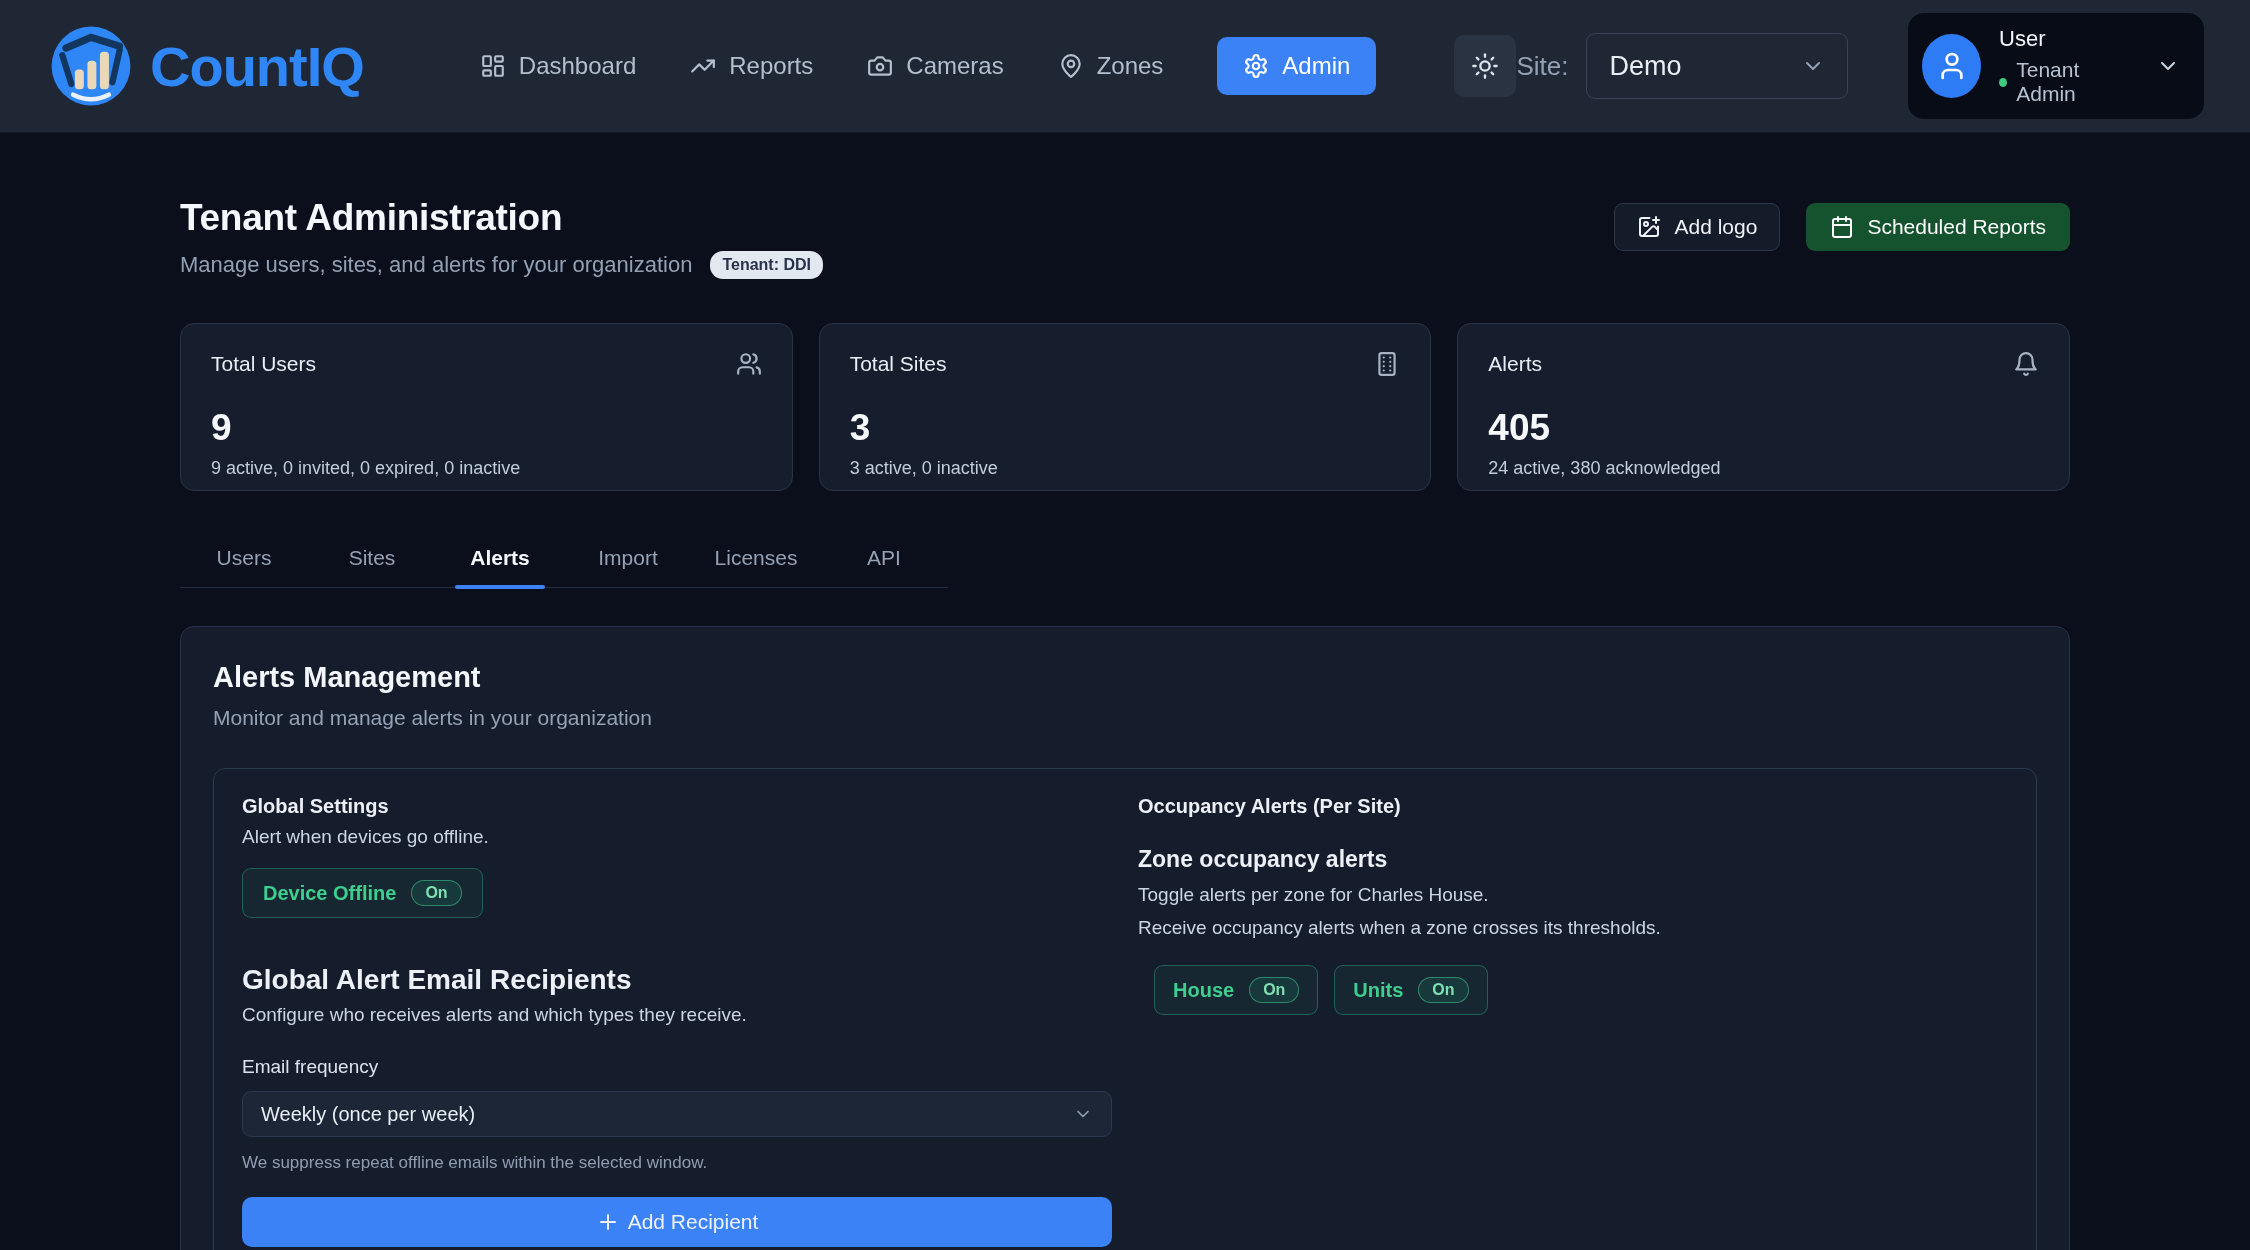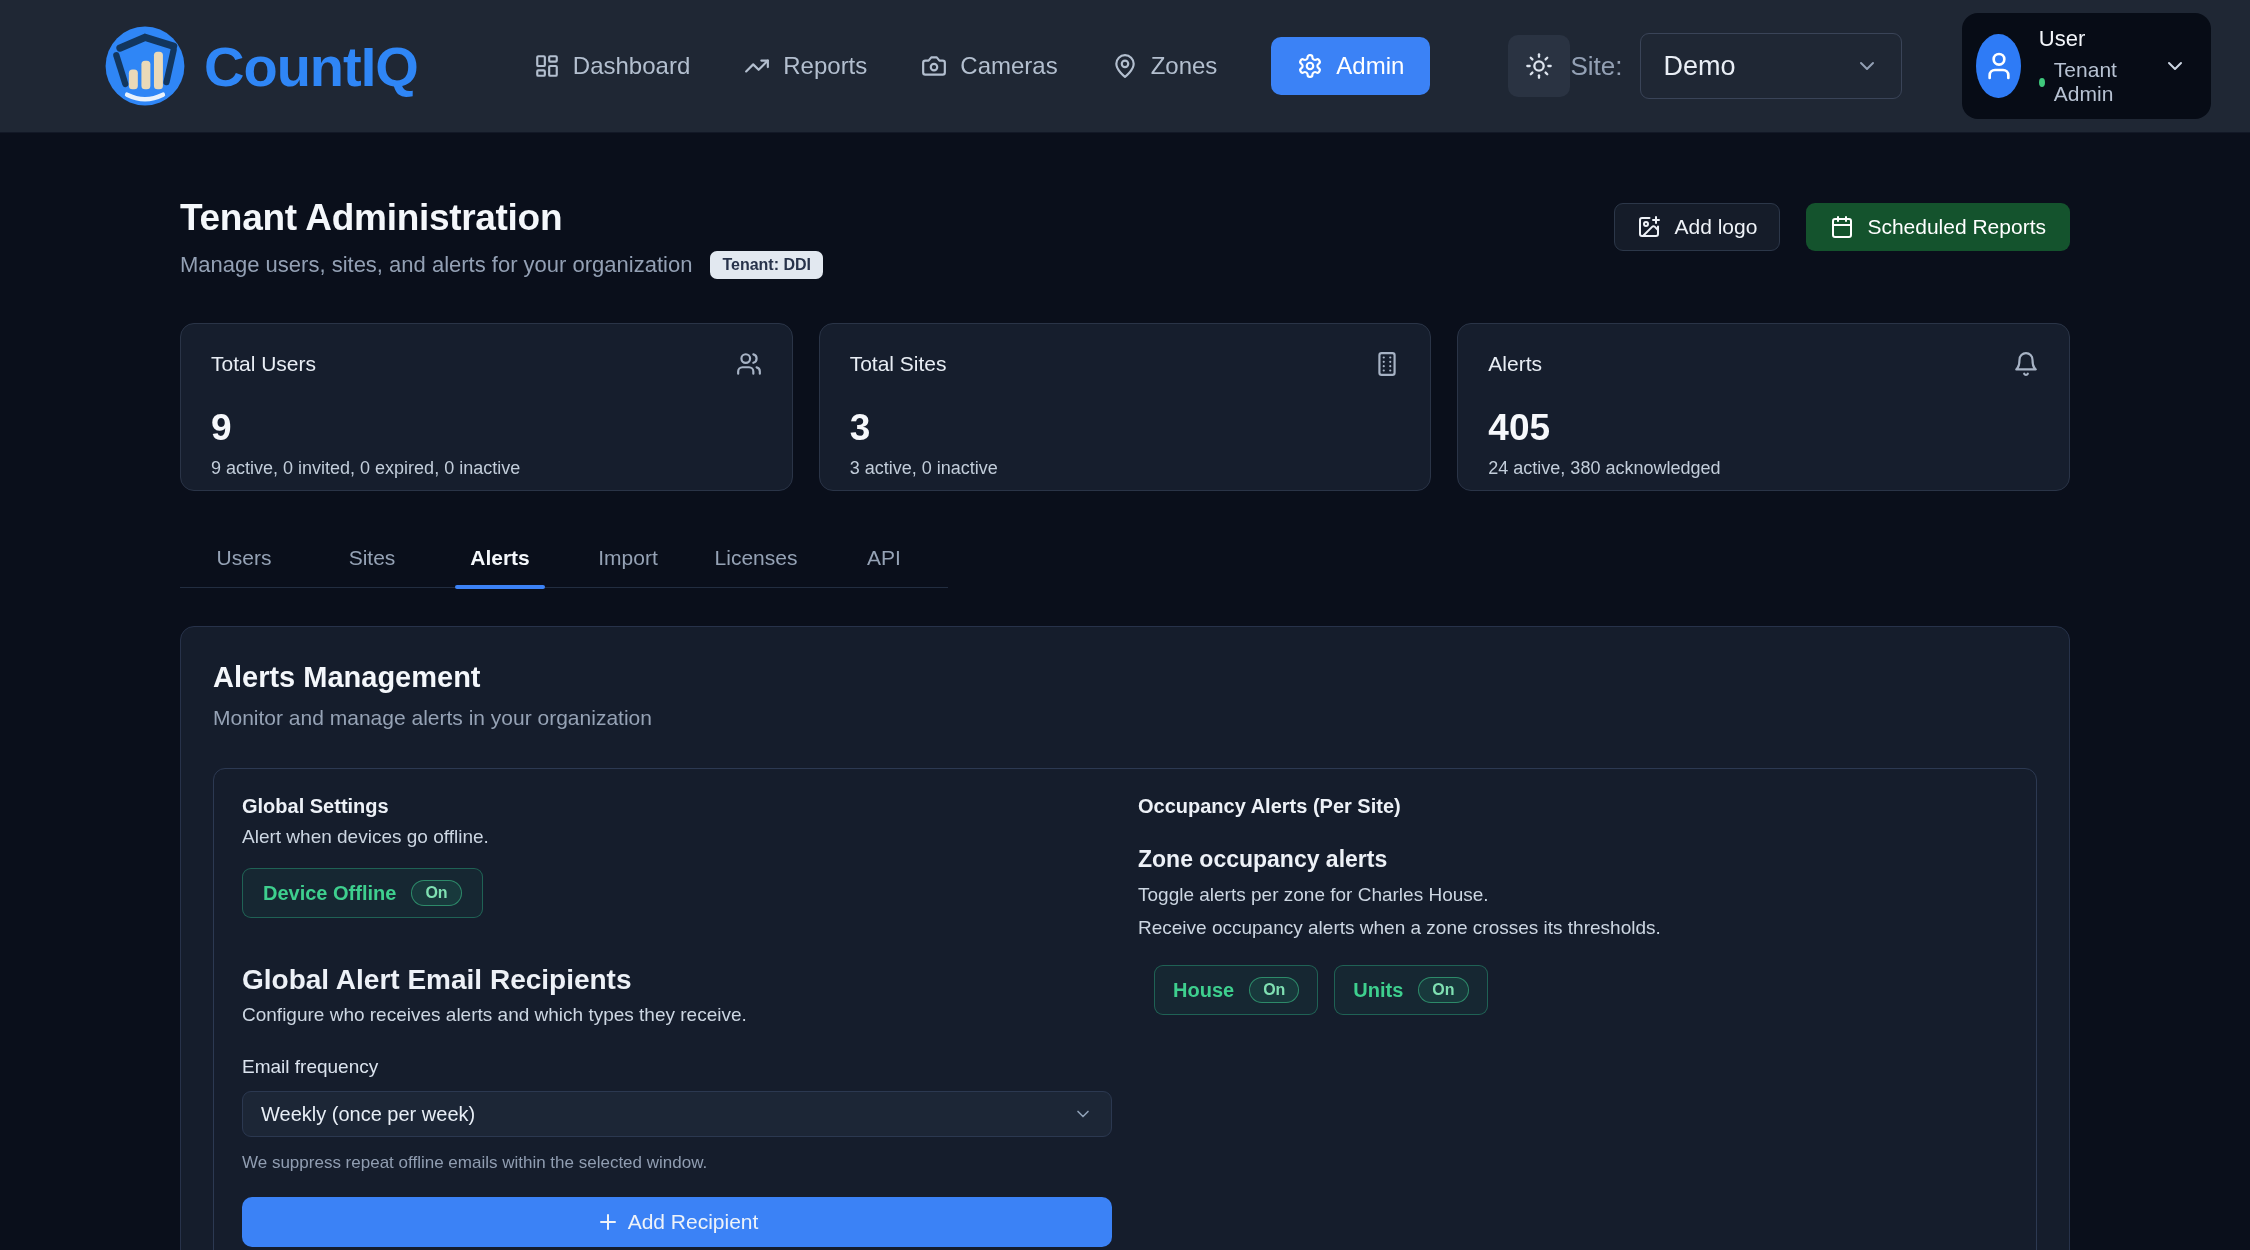--- a/index.html
+++ b/index.html
@@ -6,21 +6,21 @@
   body{
     width:2250px;height:1250px;overflow:hidden;position:relative;
     font-family:"Liberation Sans",sans-serif;
     -webkit-font-smoothing:antialiased;color:#e8edf4;
   }
   svg{display:block;flex:none;}
 
   
   .navbar{
     height:133px;background:#1f2734;display:flex;align-items:center;
-    padding:0 46px 0 102px;box-sizing:border-box;border-bottom:1px solid #121826;
+    padding:0 46px 0 48px;box-sizing:border-box;border-bottom:1px solid #121826;
   }
   .brand{display:flex;align-items:center;gap:16px;cursor:pointer;}
   .brand-name{font-size:56px;font-weight:700;color:#2f86f6;letter-spacing:-1px;}
   .nav-items{display:flex;align-items:center;gap:54px;margin-left:116px;}
   .nav-item{display:flex;align-items:center;gap:13px;color:#b3bfcf;font-size:24px;cursor:pointer;}
   .nav-item svg{color:#b3bfcf;}
   .nav-item.active{
     background:#3b82f6;color:#ffffff;border-radius:10px;padding:15px 26px;
   }
   .nav-item.active svg{color:#ffffff;}
@@ -49,21 +49,21 @@
   .user-chip .chev{color:#cbd5e1;margin-left:6px;}
 
   
   .page{width:1890px;margin:0 auto;}
   .title-row{margin-top:64px;display:flex;justify-content:space-between;align-items:flex-start;}
   .page-title{margin:0;font-size:37px;font-weight:700;color:#f4f7fb;letter-spacing:-.3px;}
   .sub-row{margin-top:12px;display:flex;align-items:center;gap:18px;}
   .page-subtitle{font-size:22px;color:#93a0b4;}
   .tenant-badge{
     background:#e2e8f0;color:#27324a;font-size:16px;font-weight:700;
-    padding:5px 12px;border-radius:7px;
+    padding:5px 12px;border-radius:13px;
   }
   .header-actions{display:flex;gap:26px;margin-top:6px;}
   .btn{display:flex;align-items:center;gap:13px;border-radius:9px;font-size:21px;cursor:pointer;border:none;}
   .btn-dark{background:#151c29;border:1px solid #2c3749;color:#eef2f7;padding:11px 22px;}
   .btn-blue{background:#14532d;color:#ffffff;padding:12px 24px;}
 
   
   .stats-row{margin-top:44px;display:grid;grid-template-columns:repeat(3,1fr);gap:26px;}
   .stat-card{
     background:#161e2d;border:1px solid #2a3447;border-radius:14px;

